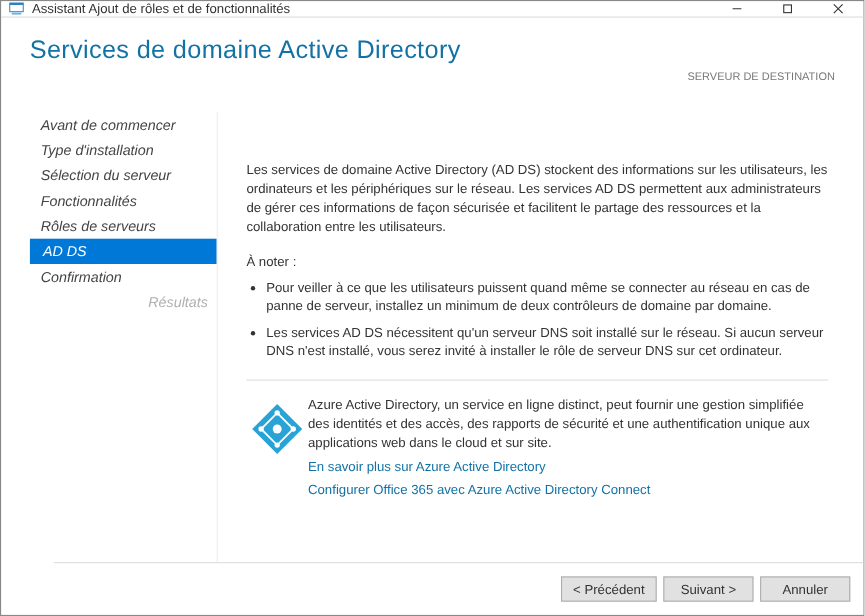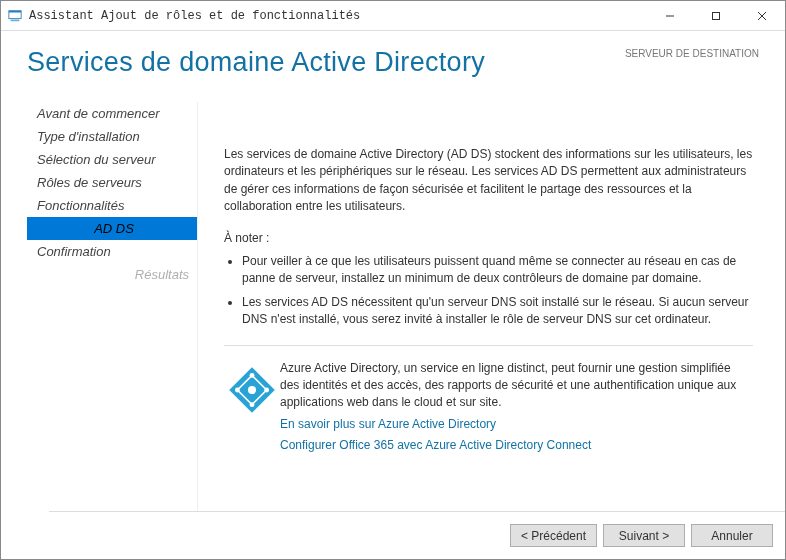--- a/index.html
+++ b/index.html
@@ -1,32 +1,32 @@
 <!DOCTYPE html>
 <html><head>
   <meta charset="utf-8">
   <style>
     * { box-sizing: border-box; }
     html, body { margin:0; padding:0; background:#fff; font-family: "Segoe UI", Arial, sans-serif; font-size:12px; color:#333; }
     .window { width:786px; height:560px; border:1px solid #888; display:flex; flex-direction:column; background:#fff; }
-    .titlebar { height:30px; display:flex; align-items:center; padding:0 0 0 6px; border-bottom:1px solid #ddd;font-family:Liberation Mono, monospace; }
+    .titlebar { height:15px; display:flex; align-items:center; padding:0 0 0 6px; border-bottom:1px solid #ddd; }
     .titlebar-icon { width:16px; height:16px; margin-right:6px; display:flex; align-items:center; justify-content:center;}
     .title { flex:0 0 auto; font-size:12px; color:#333; }
     .title-spacer { flex:1; }
     .win-btn { width:46px; height:30px; display:flex; align-items:center; justify-content:center; color:#333; }
     .content { flex:1; display:flex; flex-direction:column; padding:10px 26px 0 26px; }
     .header-row { display:flex; align-items:flex-start; justify-content:space-between; margin-top:6px; margin-bottom:24px; }
-    .page-title { font-size:27px; color:#1272a5; font-weight:300; letter-spacing:0.3px; }
-    .dest { text-align:center; font-size:10px; color:#555; line-height:1.4; }
+    .page-title { font-size:23px; color:#1272a5; font-weight:300; letter-spacing:0.3px; }
+    .dest { text-align:center; font-size:10px; color:#555; line-height:1.4;margin-top:32px; }
     .dest .gray { color:#777; }
     .body { flex:1; display:flex; overflow:hidden; }
     .nav { width:170px; flex:0 0 170px; display:flex; flex-direction:column; padding-top:0; }
     .nav-item { padding:4px 8px 4px 10px; font-size:13px; color:#444; cursor:pointer;font-style:italic; }
     .nav-item.disabled { color:#b0b0b0; cursor:default;text-align:right; }
-    .nav-item.selected { background:#0078d7; color:#000000; padding-left:12px;text-align:center;}
+    .nav-item.selected { background:#0078d7; color:#ffffff; padding-left:12px;}
     .main { flex:1; padding:0 6px 0 26px; font-size:12px; color:#333; line-height:1.45; border-left:1px solid #eee;}
     .para { margin-bottom:14px;margin-top:44px; }
     .heading-sm { margin-bottom:6px; }
     ul.bullets { margin:0 0 16px 0; padding-left:18px; }
     ul.bullets li { margin-bottom:6px; }
     .divider { border:none; border-top:1px solid #ddd; margin:0 0 14px 0;}
     .azure-block { display:flex; gap:0; }
     .azure-icon { flex:0 0 56px; display:flex; align-items:flex-start; justify-content:center; padding-top:4px;}
     .azure-text { flex:1; }
     .link { color:#1272a5; cursor:pointer; display:block; margin-top:4px; }
@@ -73,22 +73,22 @@
       <div class="dest">
         <div class="gray">SERVEUR DE DESTINATION</div>
       </div>
     </div>
 
     <div class="body">
       <div class="nav">
         <div class="nav-item">Avant de commencer</div>
         <div class="nav-item">Type d'installation</div>
         <div class="nav-item">Sélection du serveur</div>
+        <div class="nav-item">Fonctionnalités</div>
         <div class="nav-item">Rôles de serveurs</div>
-        <div class="nav-item">Fonctionnalités</div>
         <div class="nav-item selected">AD DS</div>
         <div class="nav-item">Confirmation</div>
         <div class="nav-item disabled">Résultats</div>
       </div>
 
       <div class="main">
         <div class="para">Les services de domaine Active Directory (AD DS) stockent des informations sur les utilisateurs, les ordinateurs et les périphériques sur le réseau. Les services AD DS permettent aux administrateurs de gérer ces informations de façon sécurisée et facilitent le partage des ressources et la collaboration entre les utilisateurs.</div>
         <div class="heading-sm">À noter :</div>
         <ul class="bullets">
           <li>Pour veiller à ce que les utilisateurs puissent quand même se connecter au réseau en cas de panne de serveur, installez un minimum de deux contrôleurs de domaine par domaine.</li>

